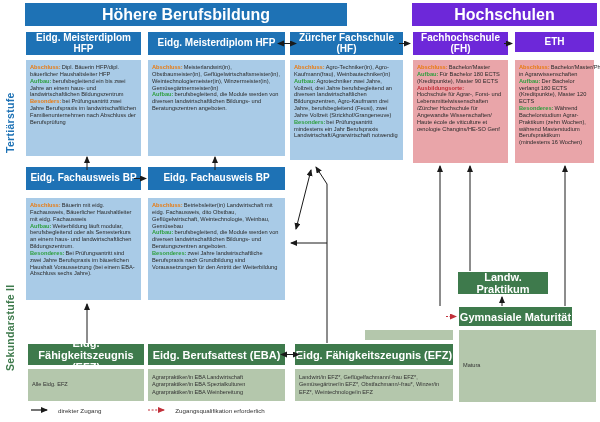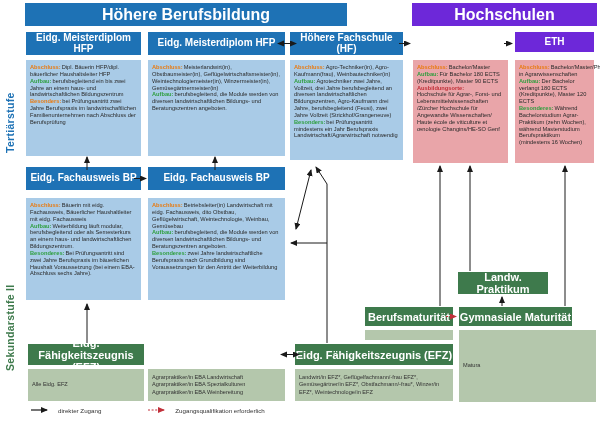--- a/index.html
+++ b/index.html
@@ -40,21 +40,22 @@
 <div class="stage">
 
   <div class="abs vlabel" style="left:1px;top:28px;width:18px;height:190px;color:#1e72b5">Tertiärstufe</div>
   <div class="abs vlabel" style="left:1px;top:278px;width:18px;height:100px;color:#3e7a4c">Sekundarstufe II</div>
 
   <div class="abs hdr blue" style="left:25px;top:3px;width:322px;height:23px">Höhere Berufsbildung</div>
   <div class="abs hdr red" style="left:412px;top:3px;width:185px;height:23px">Hochschulen</div>
 
   <div class="abs tbox blue" style="left:26px;top:32px;width:115px;height:23px">Eidg. Meisterdiplom HFP</div>
   <div class="abs tbox blue" style="left:148px;top:32px;width:137px;height:23px">Eidg. Meisterdiplom HFP</div>
-  <div class="abs tbox blue" style="left:290px;top:32px;width:113px;height:23px">Höhere Fachschule (HF)</div>
+  <div class="abs tbox blue" style="left:290px;top:32px;width:113px;height:23px">Zürcher Fachschule (HF)</div>
+  <div class="abs tbox red" style="left:413px;top:32px;width:95px;height:23px">Fachhochschule (FH)</div>
   <div class="abs tbox red" style="left:515px;top:32px;width:79px;height:20px">ETH</div>
 
   <div class="abs info" style="left:26px;top:60px;width:115px;height:96px">
     <div class="seg"><span class="lbl o">Abschluss:</span><span>Dipl. Bäuerin HFP/dipl. bäuerlicher Haushaltsleiter HFP</span></div>
     <div class="seg"><span class="lbl g">Aufbau:</span><span>berufsbegleitend ein bis zwei Jahre an einem haus- und landwirtschaftlichen Bildungszentrum</span></div>
     <div class="seg"><span class="lbl o">Besonders:</span><span>bei Prüfungsantritt zwei Jahre Berufspraxis im landwirtschaftlichen Familienunternehmen nach Abschluss der Berufsprüfung</span></div>
   </div>
 
   <div class="abs info" style="left:148px;top:60px;width:137px;height:96px">
     <div class="seg"><span class="lbl o">Abschluss:</span><span>Meisterlandwirt(in), Obstbaumeister(in), Geflügelwirtschaftsmeister(in), Weintechnologiemeister(in), Winzermeister(in), Gemüsegärtnermeister(in)</span></div>
@@ -88,26 +89,26 @@
     <div class="seg"><span class="lbl g">Besonderes:</span><span>Bei Prüfungsantritt sind zwei Jahre Berufspraxis im bäuerlichen Haushalt Voraussetzung (bei einem EBA-Abschluss sechs Jahre).</span></div>
   </div>
 
   <div class="abs info" style="left:148px;top:198px;width:137px;height:102px">
     <div class="seg"><span class="lbl o">Abschluss:</span><span>Betriebsleiter(in) Landwirtschaft mit eidg. Fachausweis, dito Obstbau, Geflügelwirtschaft, Weintechnologie, Weinbau, Gemüsebau</span></div>
     <div class="seg"><span class="lbl g">Aufbau:</span><span>berufsbegleitend, die Module werden von diversen landwirtschaftlichen Bildungs- und Beratungszentren angeboten.</span></div>
     <div class="seg"><span class="lbl g">Besonderes:</span><span>zwei Jahre landwirtschaftliche Berufspraxis nach Grundbildung sind Voraussetzungen für den Antritt der Weiterbildung</span></div>
   </div>
 
   <div class="abs gbox dgreen" style="left:458px;top:272px;width:90px;height:22px">Landw. Praktikum</div>
-  <div class="abs gbox dgreen" style="left:365px;top:307px;width:88px;height:19px">Berufsmaturität</div>
   <div class="abs gbox dgreen" style="left:459px;top:307px;width:113px;height:19px">Gymnasiale Maturität</div>
   <div class="abs lgreen" style="left:365px;top:330px;width:88px;height:10px"></div>
   <div class="abs lgreen listbox" style="left:459px;top:330px;width:137px;height:72px">Matura</div>
 
   <div class="abs gbox dgreen" style="left:28px;top:344px;width:116px;height:21px">Eidg. Fähigkeitszeugnis (EFZ)</div>
+  <div class="abs gbox dgreen" style="left:148px;top:344px;width:137px;height:21px">Eidg. Berufsattest (EBA)</div>
   <div class="abs gbox dgreen" style="left:295px;top:344px;width:158px;height:21px">Eidg. Fähigkeitszeugnis (EFZ)</div>
 
   <div class="abs lgreen listbox" style="left:28px;top:369px;width:116px;height:32px">Alle Eidg. EFZ</div>
   <div class="abs lgreen listbox" style="left:148px;top:369px;width:137px;height:32px">Agrarpraktiker/in EBA Landwirtschaft
 Agrarpraktiker/in EBA Spezialkulturen
 Agrarpraktiker/in EBA Weinbereitung</div>
   <div class="abs lgreen listbox" style="left:295px;top:369px;width:158px;height:32px">Landwirt/in EFZ*, Geflügelfachmann/-frau EFZ*, Gemüsegärtner/in EFZ*, Obstfachmann/-frau*, Winzer/in EFZ*, Weintechnologe/in EFZ</div>
 
   <div class="abs legend" style="left:30px;top:404px;height:12px">
     <svg width="24" height="8">

